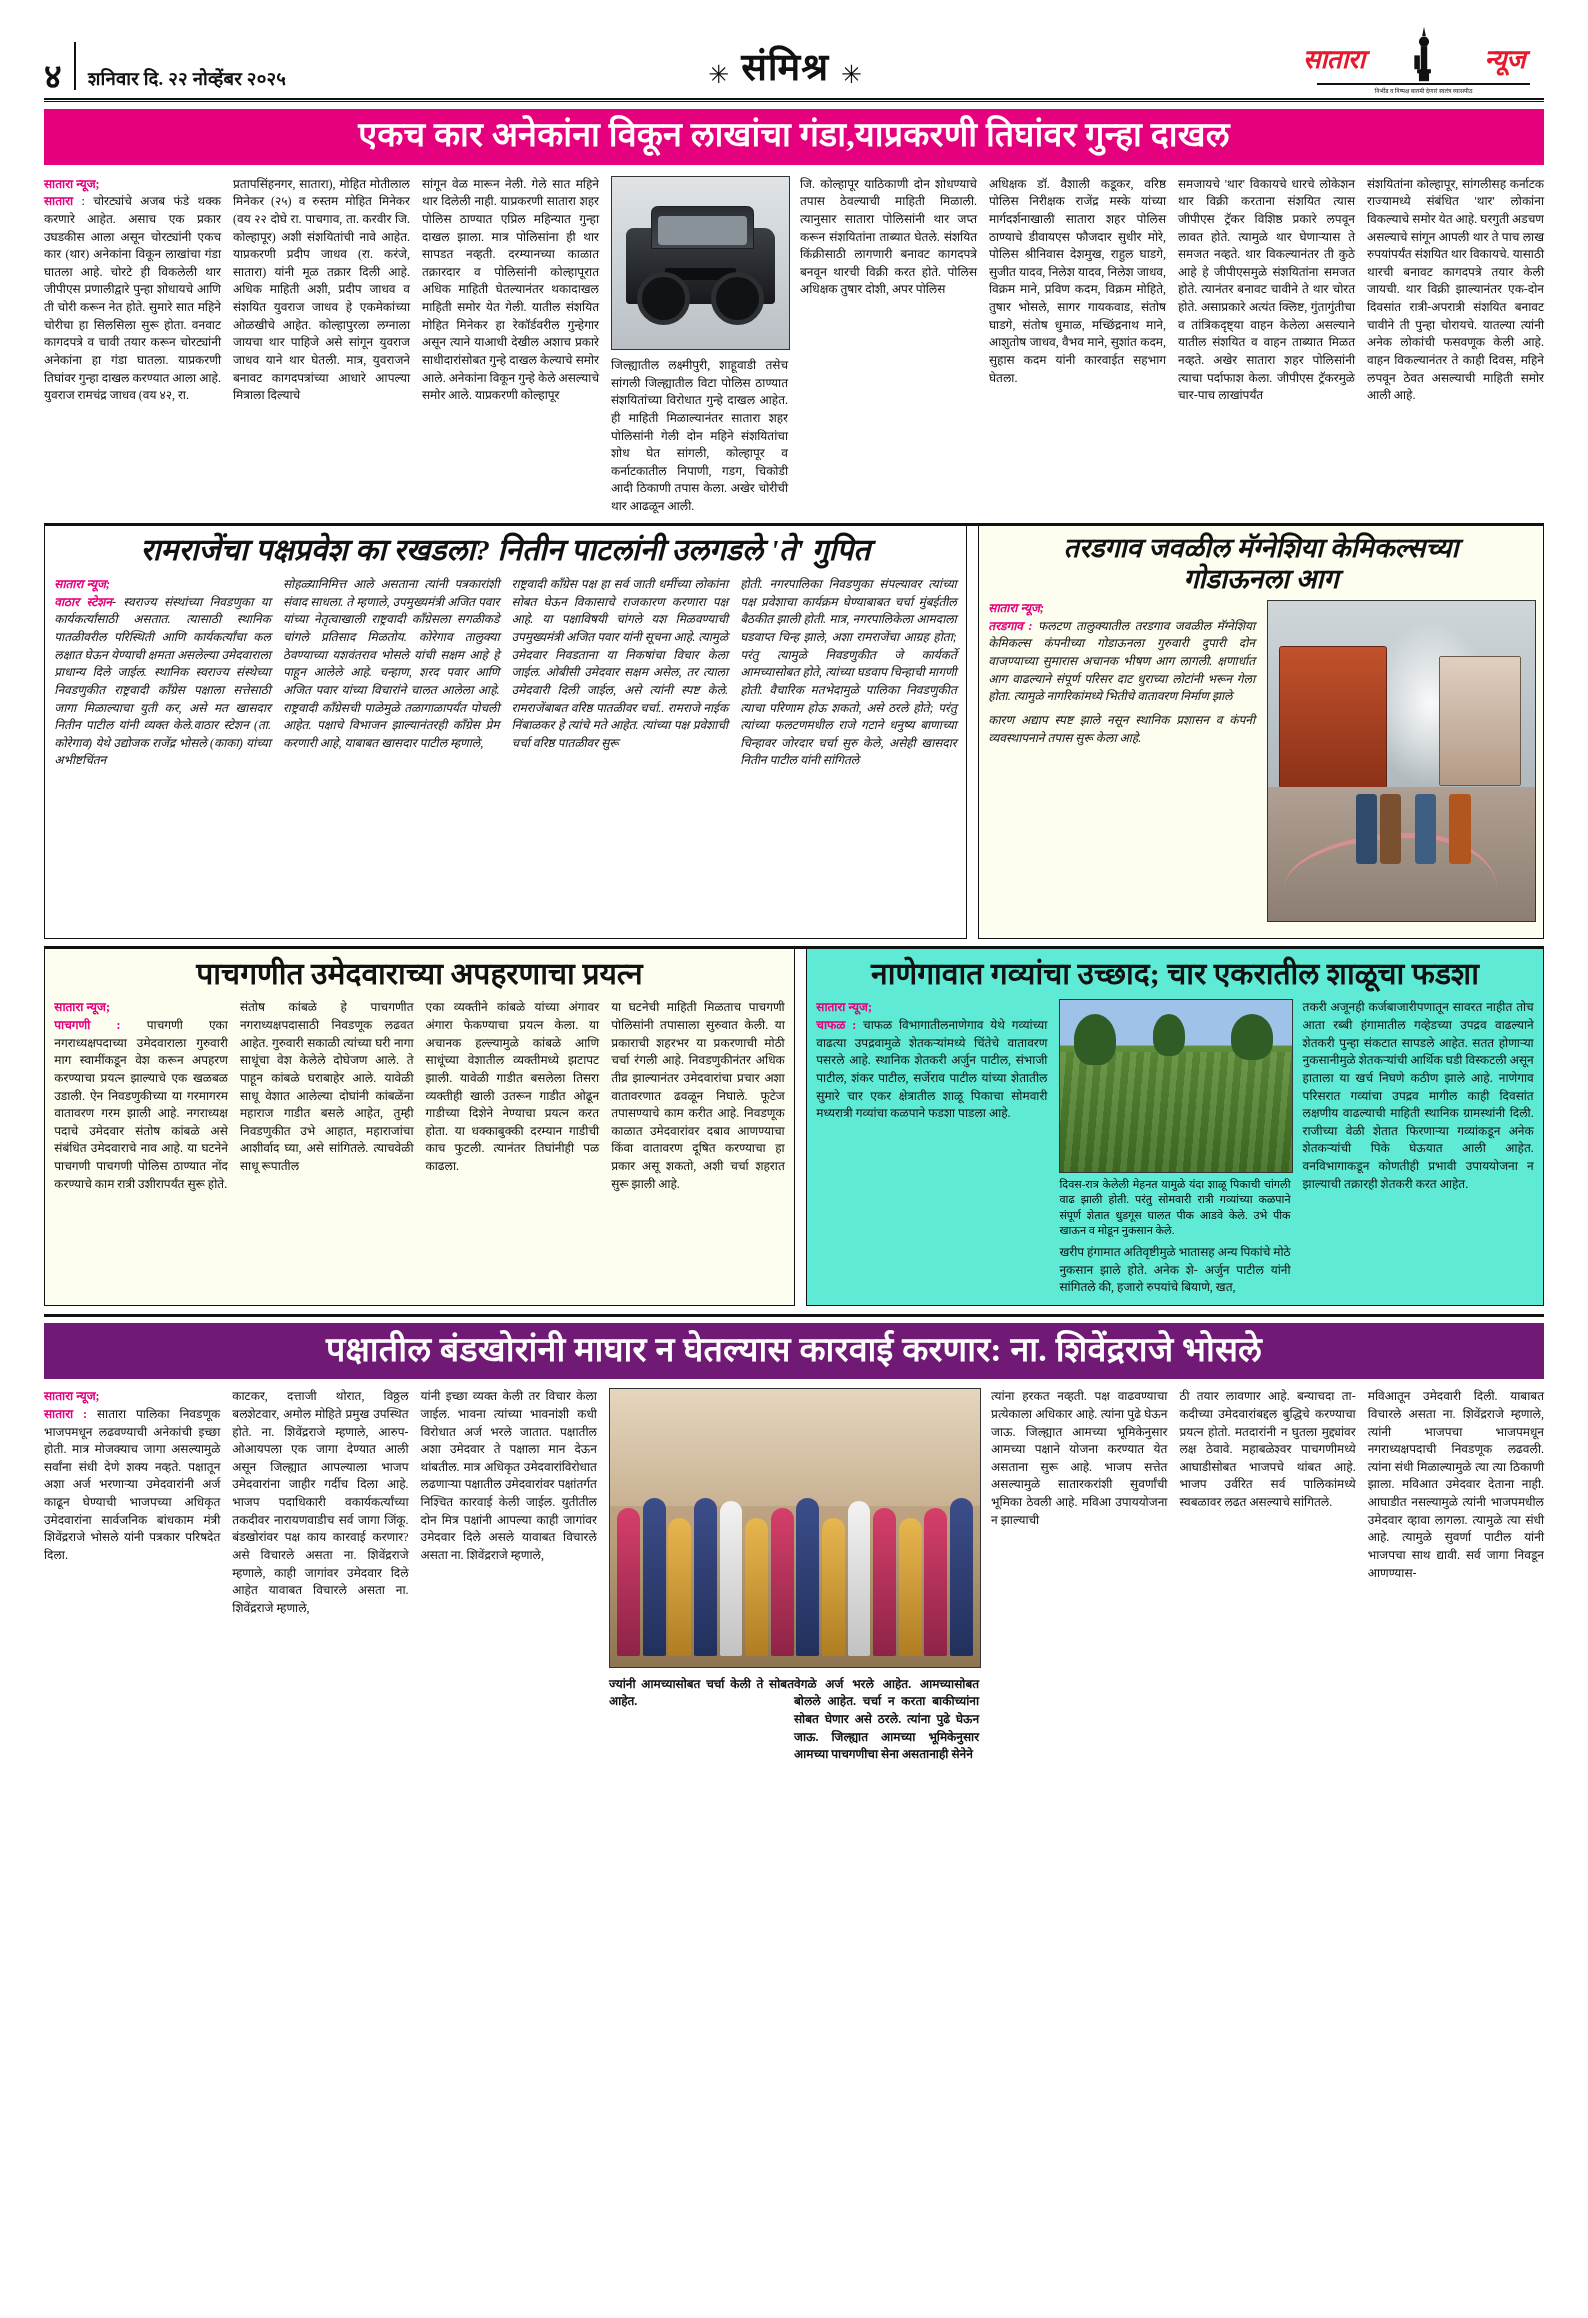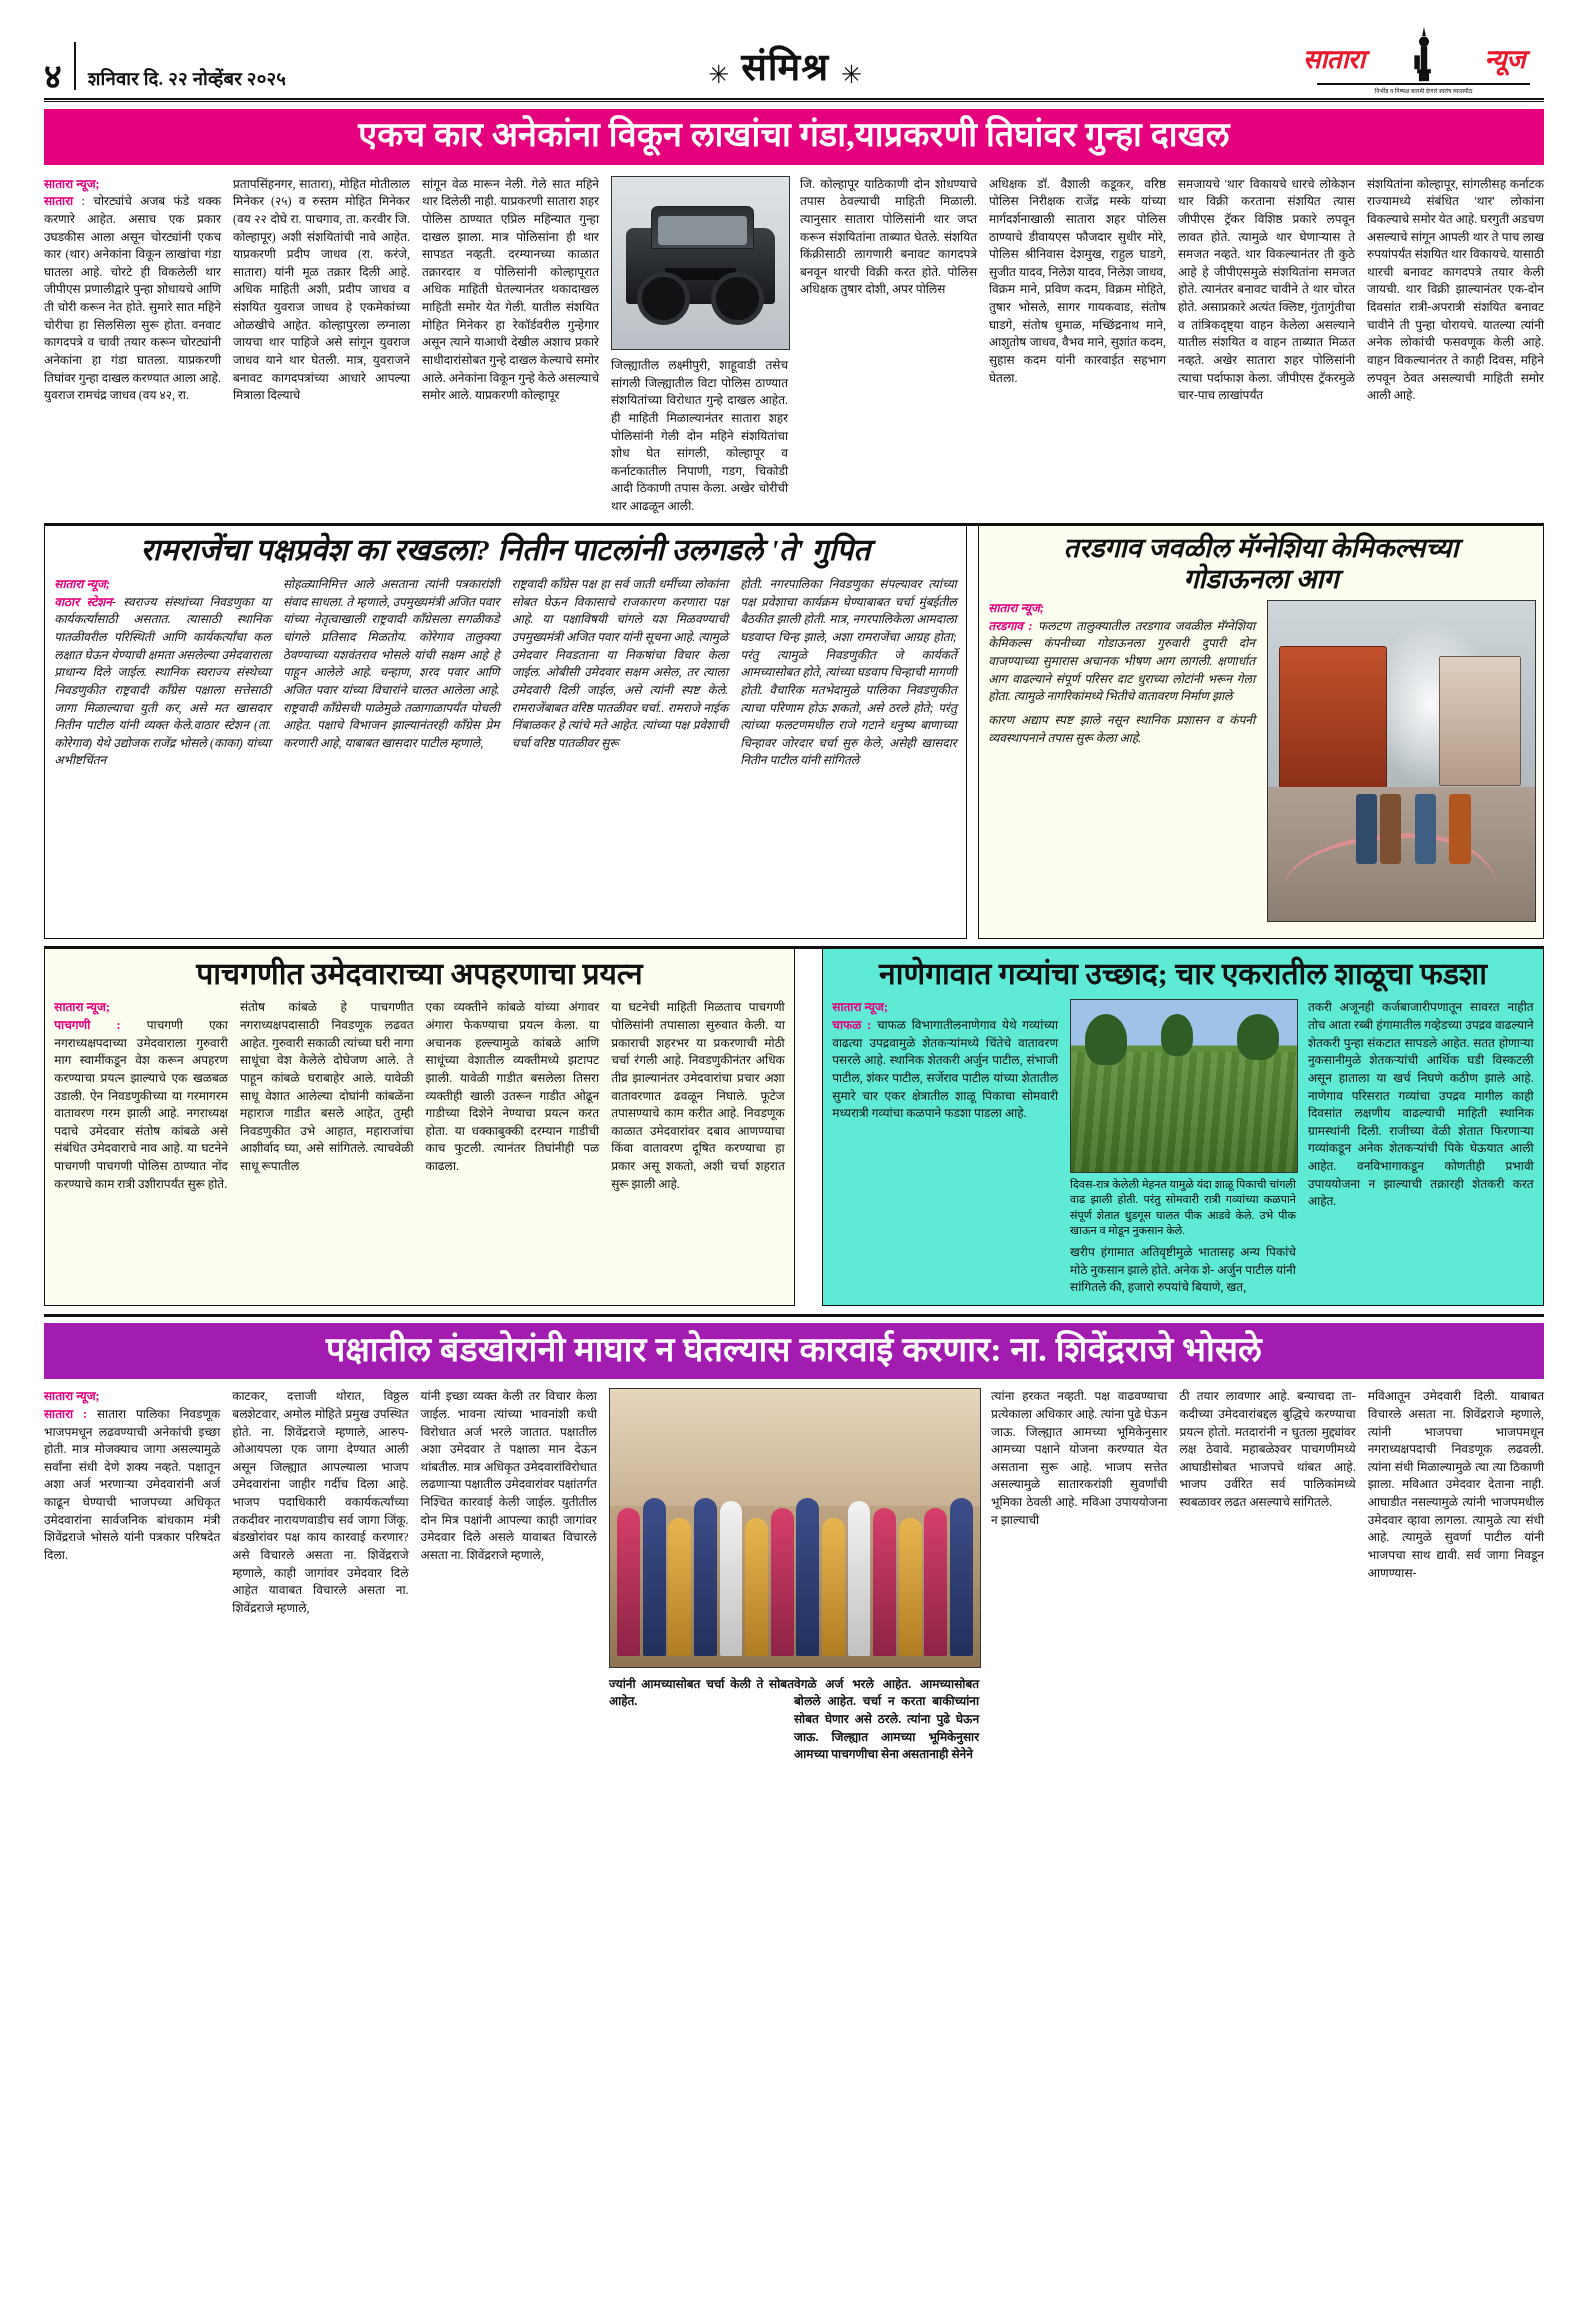--- a/index.html
+++ b/index.html
@@ -81,21 +81,21 @@
   .band{
     margin:6.5px 44px 0 44px;
     color:#fff;
     text-align:center;
     font-family:"Liberation Serif", serif;
     font-weight:700;
     letter-spacing:0.2px;
     line-height:1.12;
   }
   .band.pink{background:#e5007d;font-size:34px;padding:7.4px 4.6px 10.2px;}
-  .band.red{background:#a21caf;font-size:34px;padding:7.4px 4.6px 10.2px;}
+  .band.red{background:#701a75;font-size:34px;padding:7.4px 4.6px 10.2px;}
 
   .rule-thick{margin:7.4px 44px 0;border-top:3.2px solid #111;}
 
   .section{
     margin:0 44px;
     box-sizing:border-box;
     background:#fdfdf0;
     border:0.9px solid #111;
     border-top:none;
     padding:12px 10.2px 10.2px;
@@ -325,21 +325,21 @@
           </div>
           <div class="spacer"></div>
         </div>
       </div>
     </div>
 
   </div>
 
   <div class="rule-thick"></div>
 
-  <div style="display:flex;gap:27px;margin:0 44px;">
+  <div style="display:flex;gap:11px;margin:0 44px;">
 
     <div style="flex:0 0 751px;border:0.9px solid #111;border-top:none;background:#fdfdf0;box-sizing:border-box;padding:2.8px 9.3px 8.3px;">
       <div class="hl-black">पाचगणीत उमेदवाराच्या अपहरणाचा प्रयत्न</div>
       <div class="cols">
         <div class="col">
           <div class="txt"><span class="dateline">सातारा न्यूज;</span><br>
             <span class="dateline place">पाचगणी :</span> <span>पाचगणी एका नगराध्यक्षपदाच्या उमेदवाराला गुरुवारी माग स्वामींकडून वेश करून अपहरण करण्याचा प्रयत्न झाल्याचे एक खळबळ उडाली. ऐन निवडणुकीच्या या गरमागरम वातावरण गरम झाली आहे. नगराध्यक्ष पदाचे उमेदवार संतोष कांबळे असे संबंधित उमेदवाराचे नाव आहे. या घटनेने पाचगणी पाचगणी पोलिस ठाण्यात नोंद करण्याचे काम रात्री उशीरापर्यंत सुरू होते.</span></div>
         </div>
         <div class="col">
           <div class="txt">संतोष कांबळे हे पाचगणीत नगराध्यक्षपदासाठी निवडणूक लढवत आहेत.

